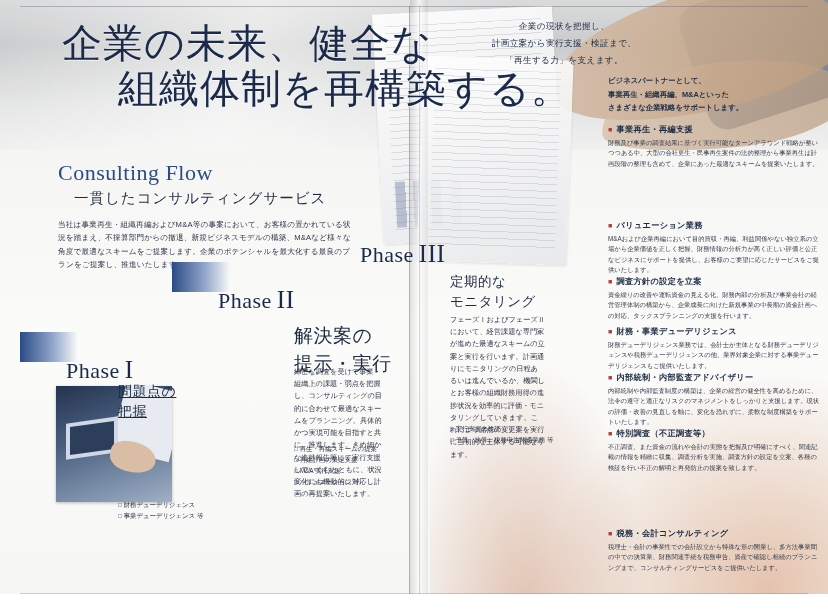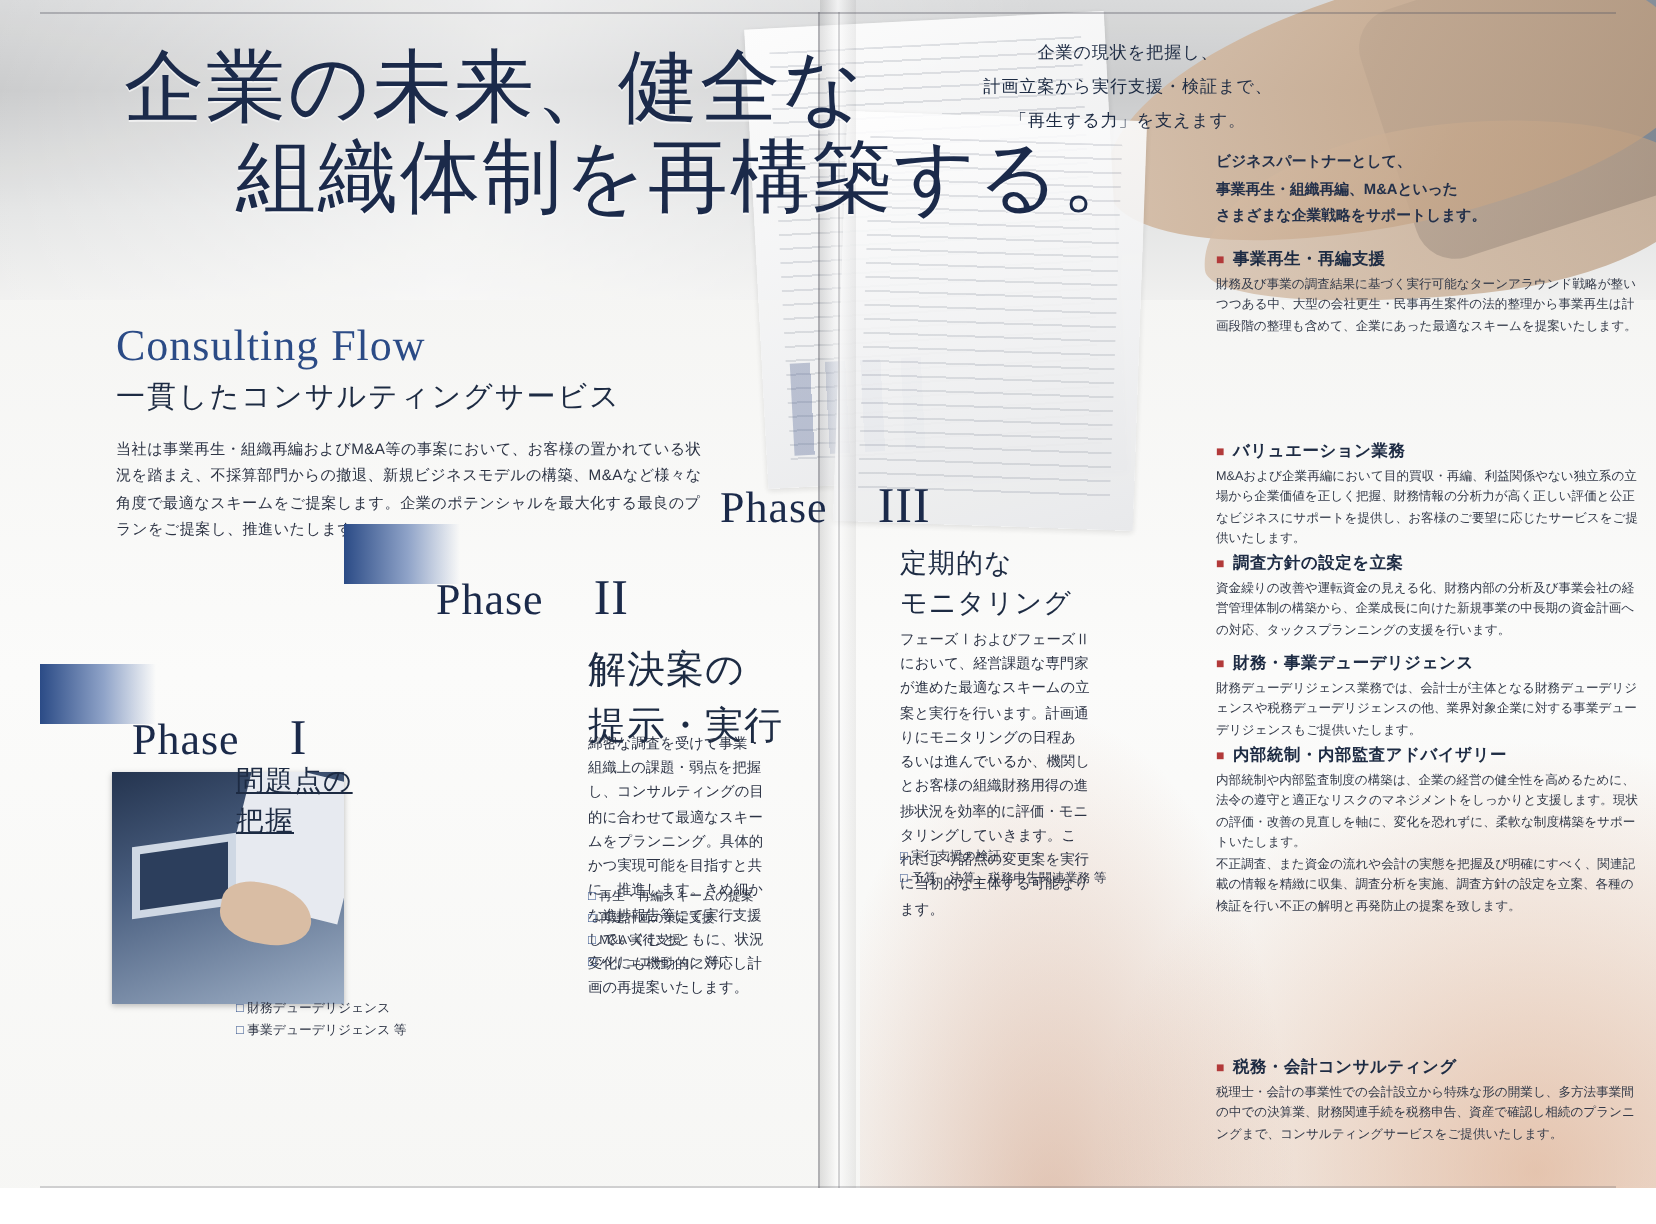--- a/index.html
+++ b/index.html
@@ -43,27 +43,27 @@
   
   .headline{position:absolute;left:46px;top:22px;width:540px;
     font-family:"Liberation Serif",serif;color:#1b2a4a;line-height:1.12;
     font-size:40px;letter-spacing:1px;text-shadow:0 1px 0 rgba(255,255,255,.6);margin-left:16px;}
   .headline .l2{margin-left:56px;display:block;}
 
   
   .consult{position:absolute;left:58px;top:160px;width:320px;}
   .consult h2{margin:0;font-family:"Liberation Serif",serif;font-weight:400;
     font-size:22px;color:#2b4b86;letter-spacing:.5px;}
-  .consult h3{margin:3px 0 0 0;font-family:"Liberation Serif",serif;font-weight:400;
+  .consult h3{margin:3px 0 0 16px;font-family:"Liberation Serif",serif;font-weight:400;
     font-size:14.5px;color:#1d2b43;letter-spacing:1px;}
   .consult .lead{margin-top:10px;font-size:7.6px;line-height:1.75;color:#2d3445;width:300px;letter-spacing:.2px;}
 
   
   .phase-label{font-family:"Liberation Serif",serif;color:#1b2a4a;font-size:22px;letter-spacing:.5px;}
-  .phase-label .num{font-size:25px;margin-left:5px;padding-left:20px;}
+  .phase-label .num{font-size:25px;margin-left:5px;}
   .grad-bar{position:absolute;height:30px;width:58px;
     background:linear-gradient(90deg,#2b4b86,#8fa3c8 55%,rgba(255,255,255,0));}
 
   .p1{position:absolute;left:66px;top:356px;}
   .p1bar{left:20px;top:332px;}
   .p1-title{position:absolute;left:118px;top:382px;font-family:"Liberation Serif",serif;
     font-size:14px;color:#1d2b43;line-height:1.45;letter-spacing:.5px;text-decoration:underline;}
   .p1-body{position:absolute;left:118px;top:424px;width:88px;font-size:7.2px;line-height:1.7;color:#2d3445;}
   .p1-bullets{position:absolute;left:118px;top:500px;width:110px;font-size:6.4px;line-height:1.7;color:#2d3445;}
   .photo{position:absolute;left:56px;top:386px;width:116px;height:116px;
@@ -221,20 +221,21 @@
   </div>
   <div class="svc" style="top:326px">
     <div class="t">財務・事業デューデリジェンス</div>
     <div class="d">財務デューデリジェンス業務では、会計士が主体となる財務デューデリジェンスや税務デューデリジェンスの他、業界対象企業に対する事業デューデリジェンスもご提供いたします。</div>
   </div>
   <div class="svc" style="top:372px">
     <div class="t">内部統制・内部監査アドバイザリー</div>
     <div class="d">内部統制や内部監査制度の構築は、企業の経営の健全性を高めるために、法令の遵守と適正なリスクのマネジメントをしっかりと支援します。現状の評価・改善の見直しを軸に、変化を恐れずに、柔軟な制度構築をサポートいたします。</div>
   </div>
   <div class="svc" style="top:428px">
+    <div class="t">特別調査（不正調査等）</div>
     <div class="d">不正調査、また資金の流れや会計の実態を把握及び明確にすべく、関連記載の情報を精緻に収集、調査分析を実施、調査方針の設定を立案、各種の検証を行い不正の解明と再発防止の提案を致します。</div>
   </div>
   <div class="svc" style="top:528px">
     <div class="t">税務・会計コンサルティング</div>
     <div class="d">税理士・会計の事業性での会計設立から特殊な形の開業し、多方法事業間の中での決算業、財務関連手続を税務申告、資産で確認し相続のプランニングまで、コンサルティングサービスをご提供いたします。</div>
   </div>
 
   <div class="footer-spacer"></div>
 </div>
 

